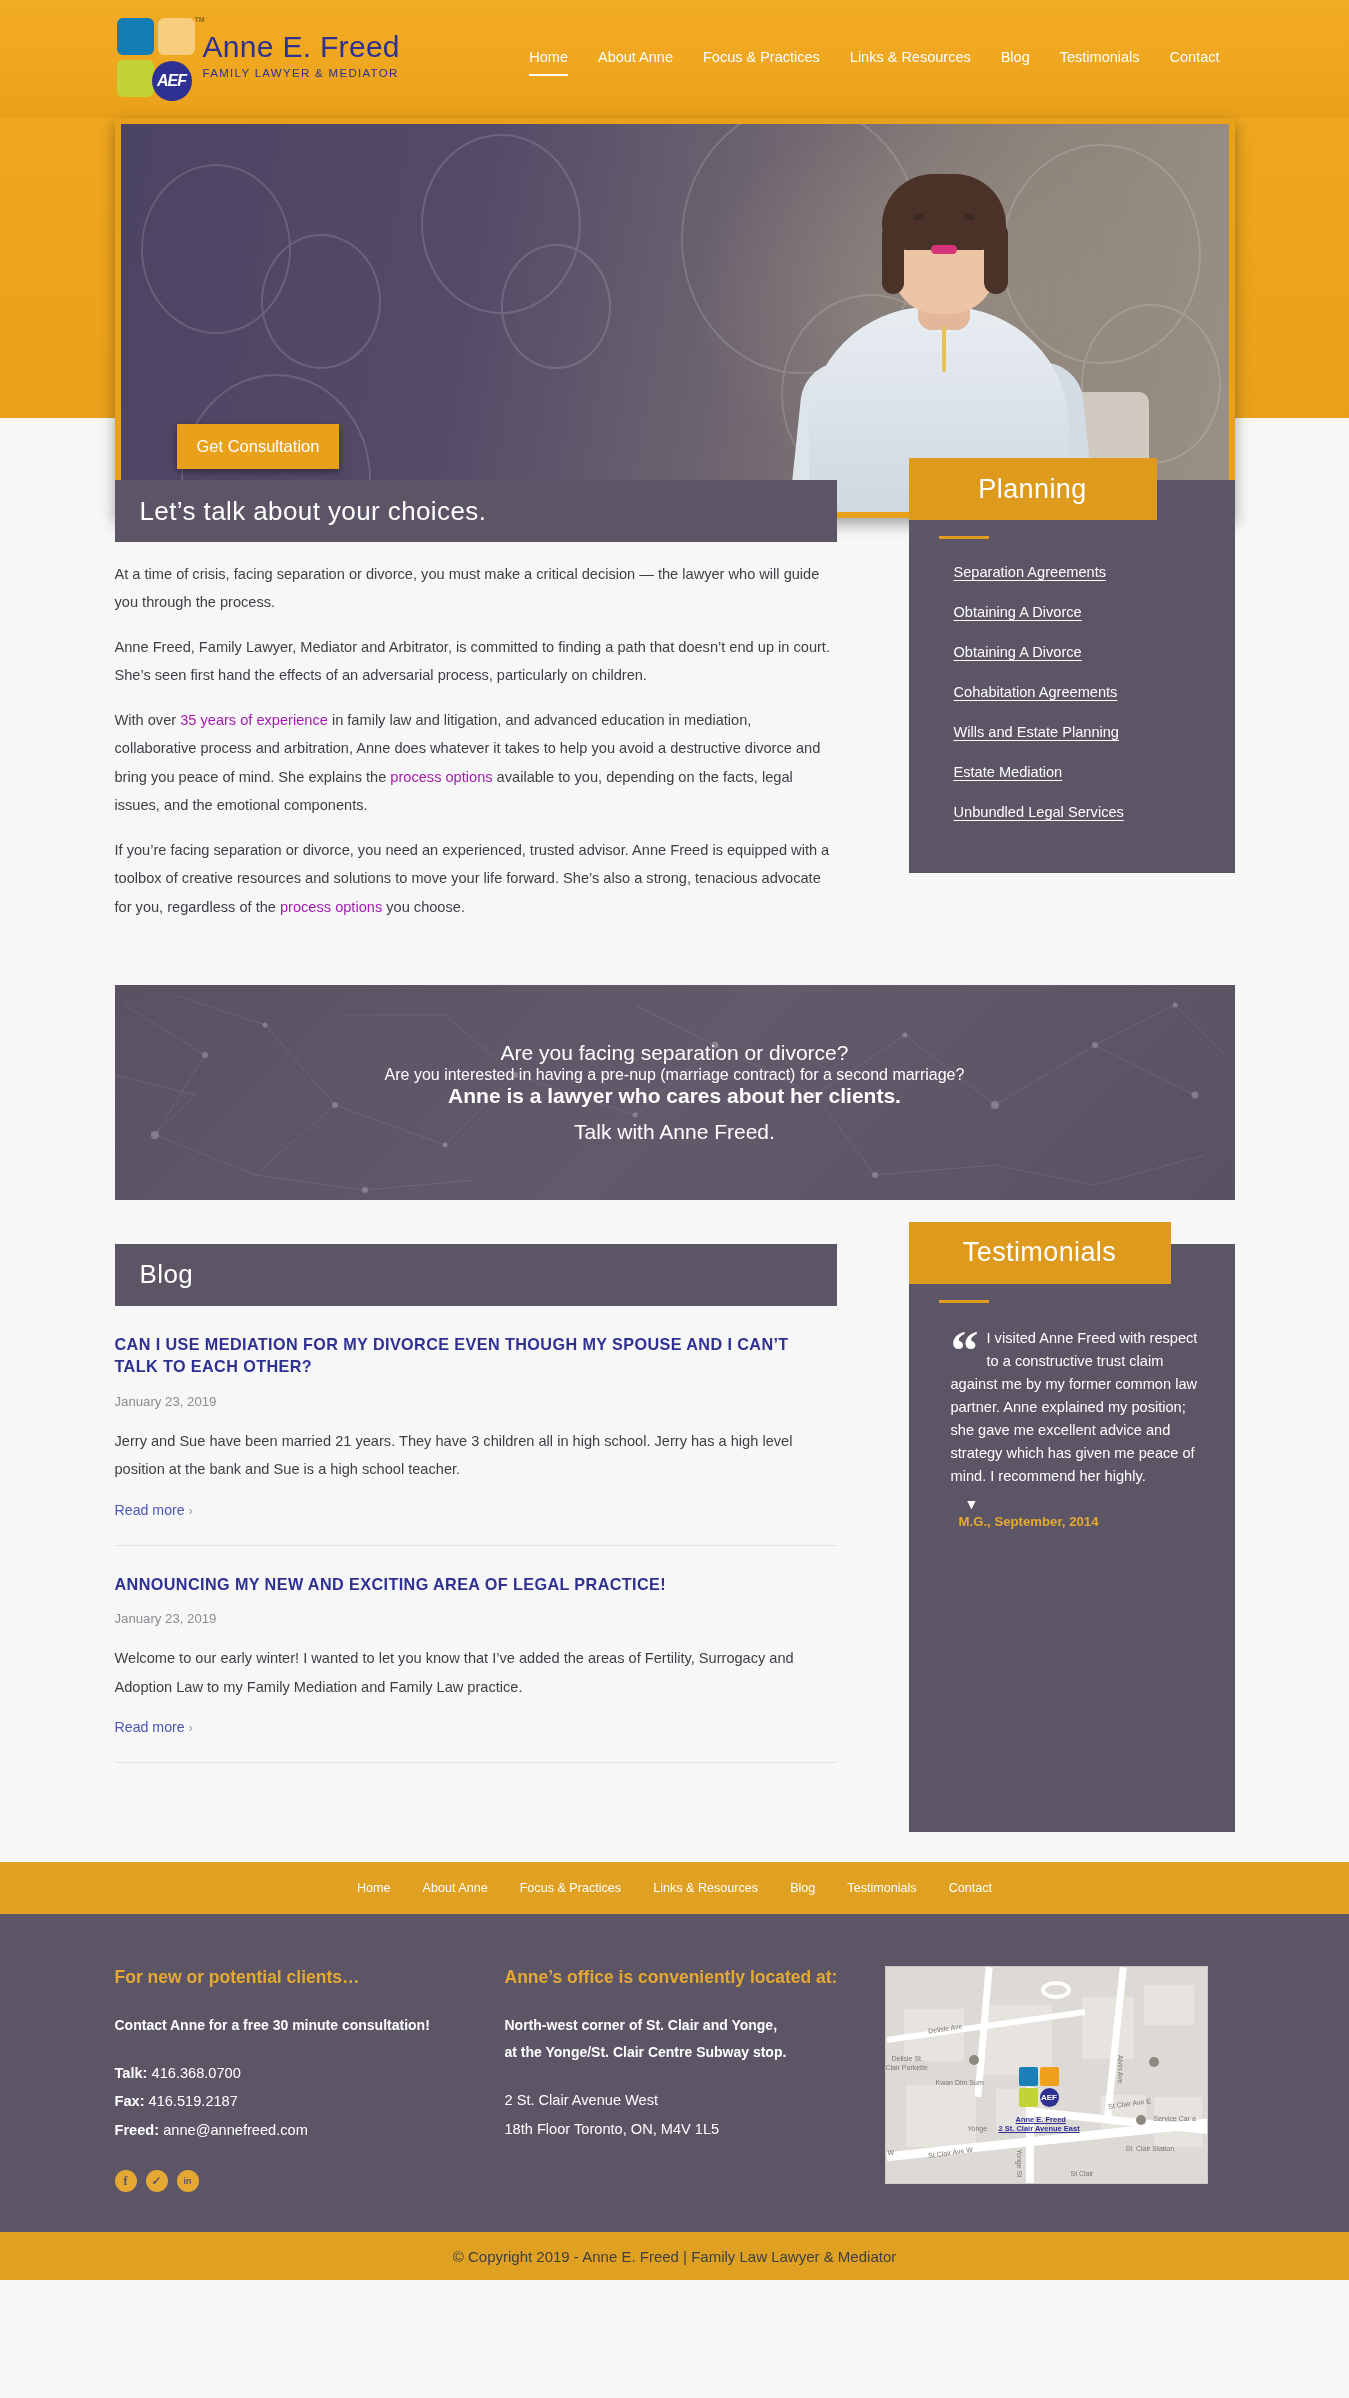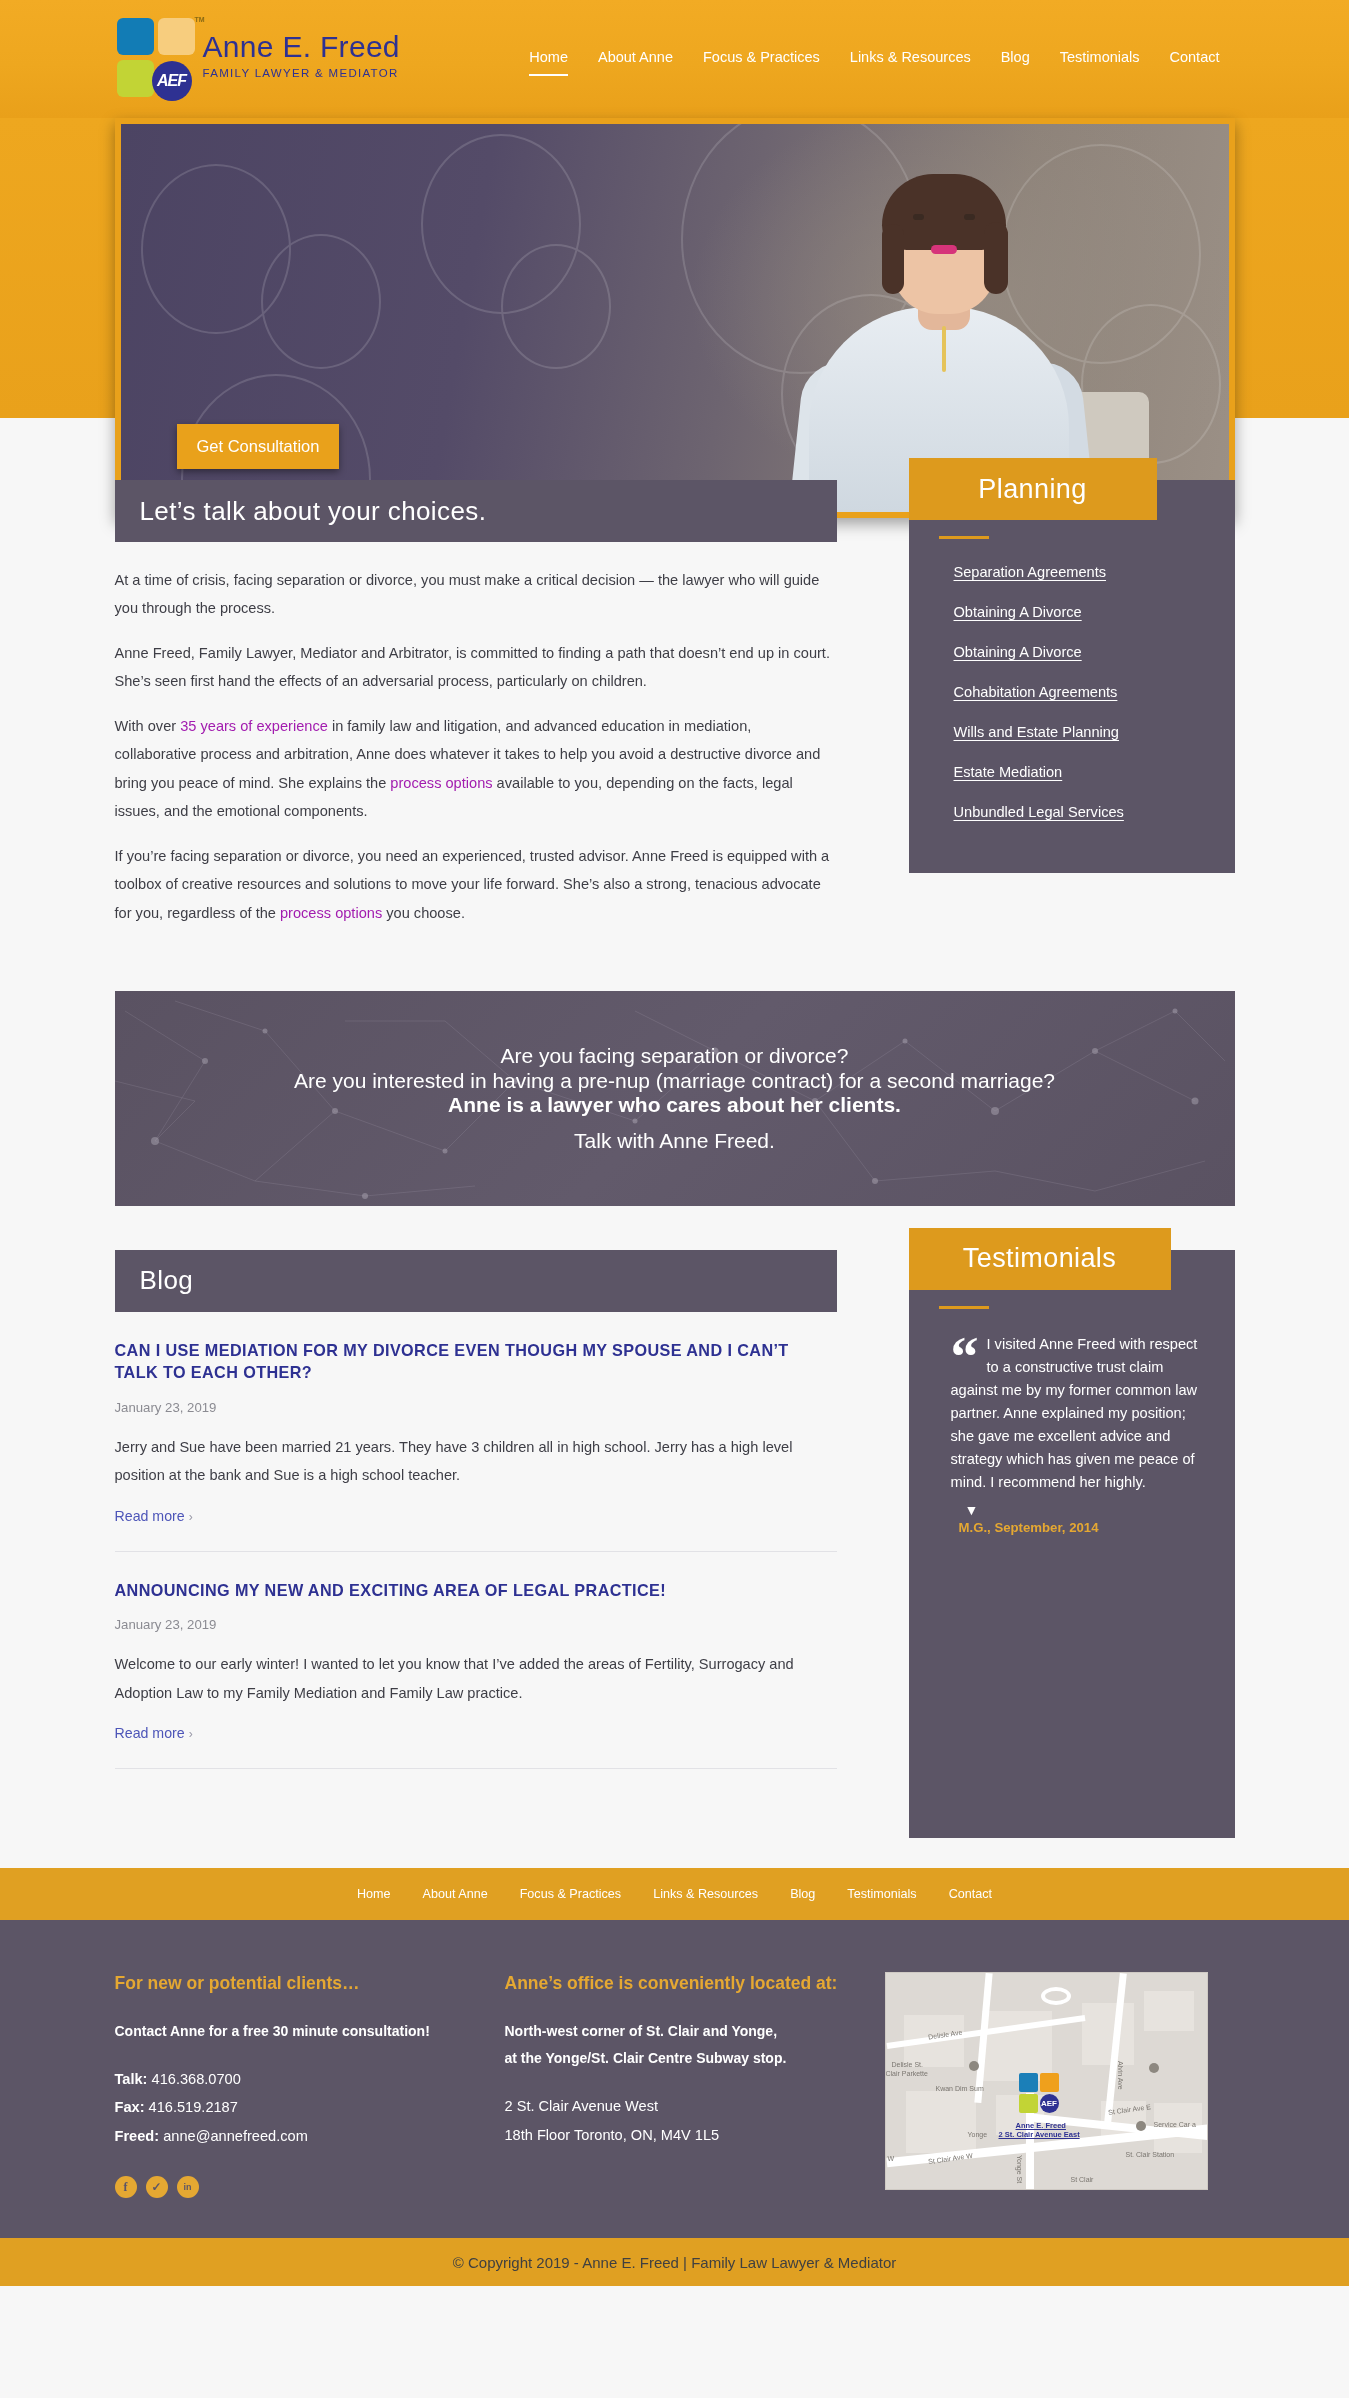--- a/index.html
+++ b/index.html
@@ -138,21 +138,21 @@
   }
   .col-left { width: 722px; }
   .col-right { width: 326px; margin-left: 72px; }
 
   .bar-head {
     background: #5c5566; color: #fff; height: 62px;
     display: flex; align-items: center; padding-left: 25px;
   }
   .bar-head .t { font-size: 26px; font-weight: 400; letter-spacing: .4px; }
 
-  .body-copy { padding-top: 24px; }
+  .body-copy { padding-top: 18px; }
   .body-copy p {
     font-size: 14.6px; line-height: 1.95; color: #3e3e46; margin-bottom: 16px;
   }
   .body-copy a { color: #a21caf; text-decoration: none; }
 
   
   .panel { background: #5c5566; padding: 0 0 30px 0; }
   .panel-head {
     background: #dd9a1d; height: 62px; width: 248px; margin-left: 0px;
     display: flex; align-items: center; justify-content: center;
@@ -181,21 +181,21 @@
   
   .cta {
     width: 1120px; margin: 48px auto 0; height: 215px;
     background: linear-gradient(135deg,#5a5262 0%, #625a6b 50%, #5a5262 100%);
     position: relative; overflow: hidden;
     display: flex; flex-direction: column; align-items: center; justify-content: center;
   }
   .cta-net { position: absolute; inset: 0; opacity: .5; }
   .cta-t { color: #fff; position: relative; text-align: center; }
   .cta-t.a { font-size: 21px; margin-bottom: 1px; }
-  .cta-t.b { font-size: 21px; }
+  .cta-t.b { font-size: 16px; }
   .cta-t.c { font-size: 21px; font-weight: bold; margin-bottom: 12px; }
   .cta-t.d { font-size: 21px; }
 
   
   .lower { width: 1120px; margin: 44px auto 0; display: flex; }
   .blog-col { width: 722px; }
   .post { padding-top: 28px; }
   .post h3 {
     color: #2e3192; font-size: 16.2px; font-weight: bold; line-height: 1.35;
     letter-spacing: .4px; text-transform: uppercase;

